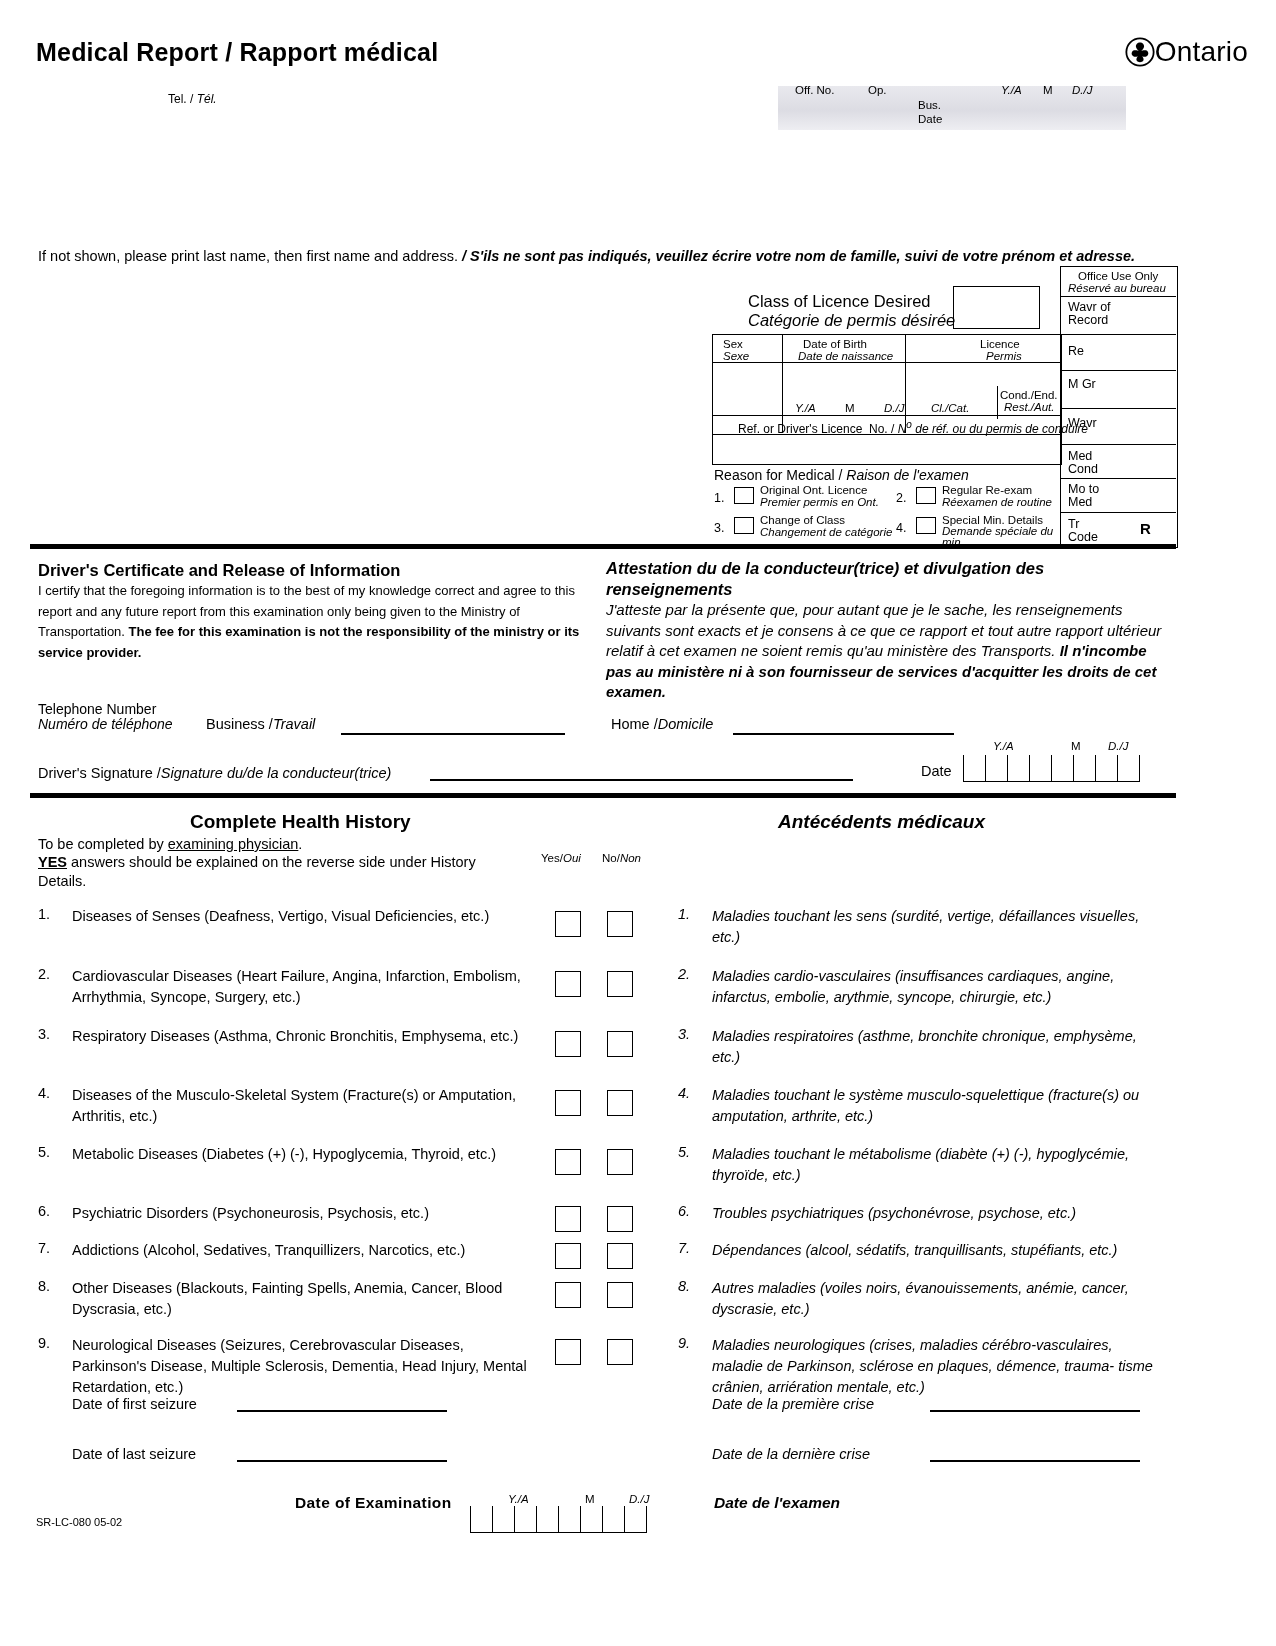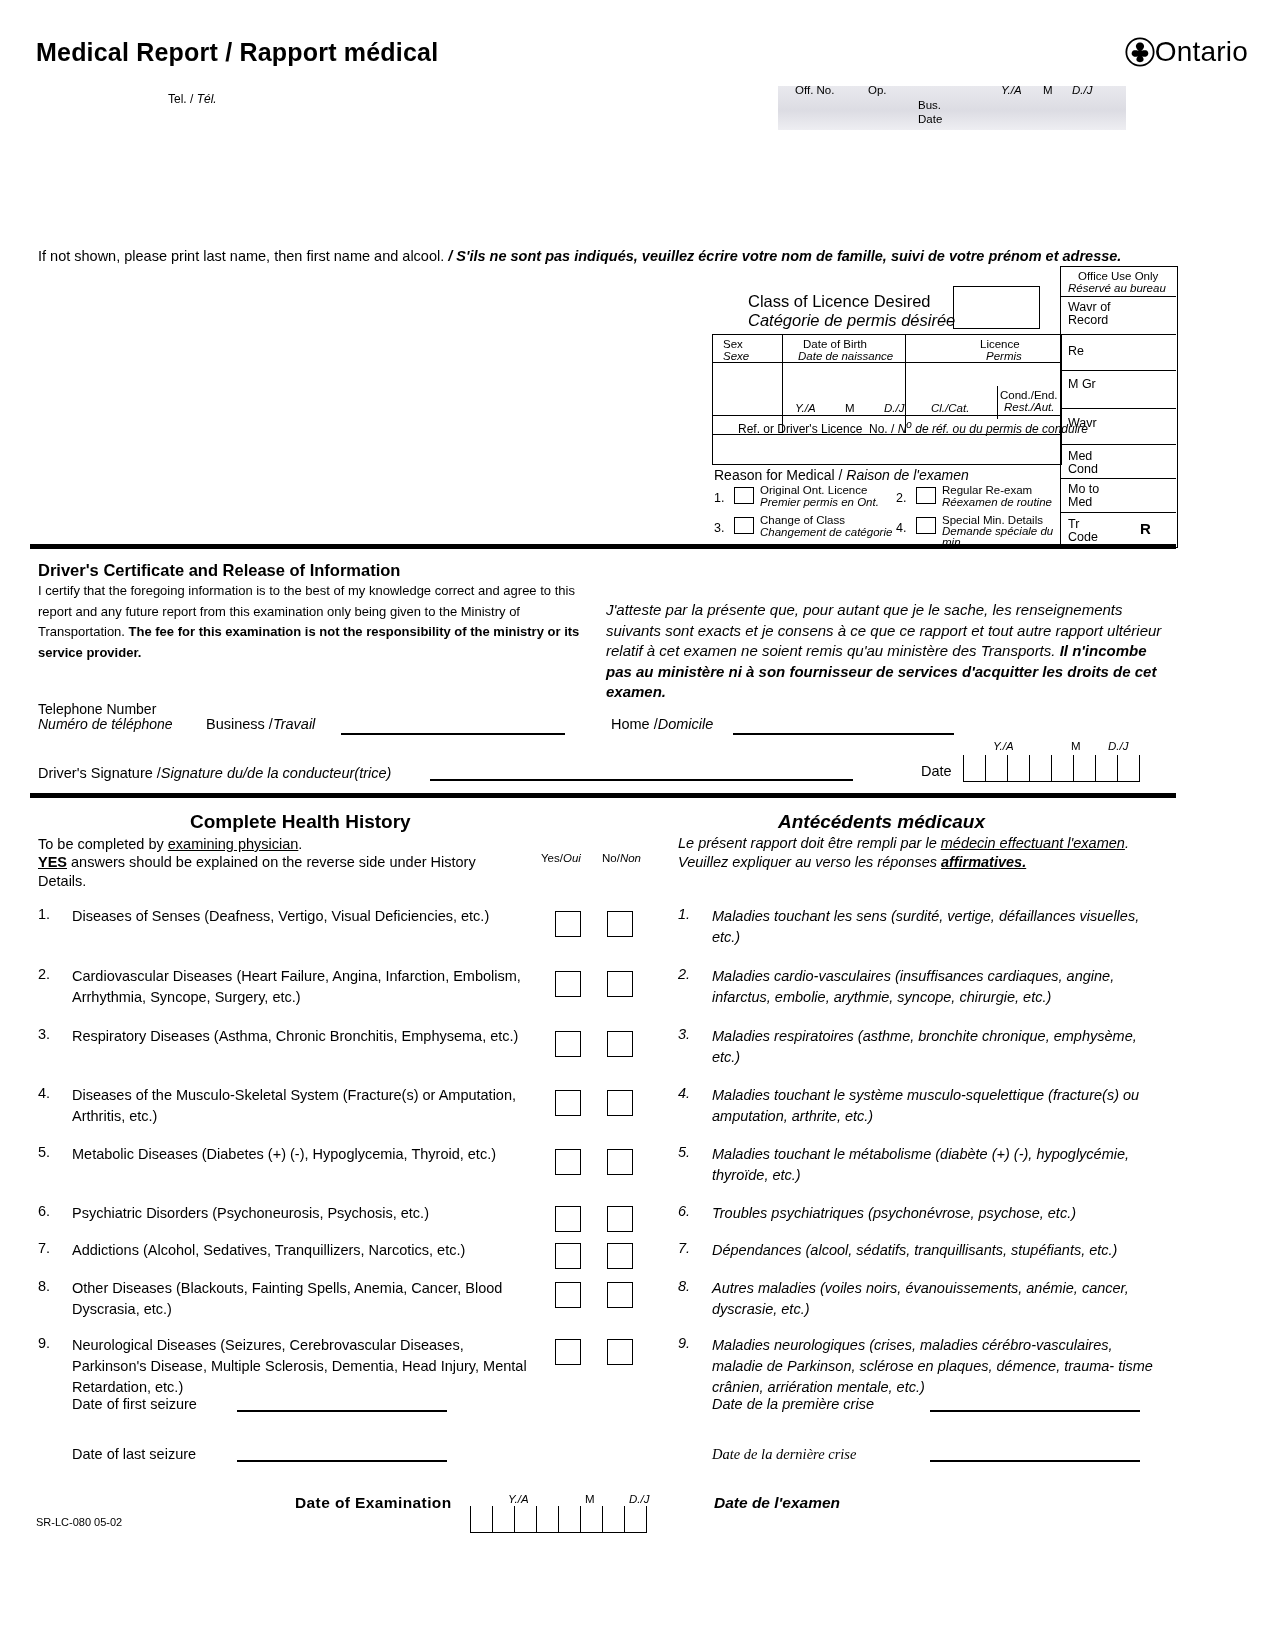--- a/index.html
+++ b/index.html
@@ -156,21 +156,21 @@
   <div class="abs" id="stamp-band"></div>
   <div class="abs" id="stamp-offno">Off. No.</div>
   <div class="abs" id="stamp-op">Op.</div>
   <div class="abs" id="stamp-bus">Bus.</div>
   <div class="abs" id="stamp-date">Date</div>
   <div class="abs it" id="stamp-ya">Y./A</div>
   <div class="abs" id="stamp-m">M</div>
   <div class="abs it" id="stamp-dj">D./J</div>
 
   <div class="abs" id="name-instr">
-    <span>If not shown, please print last name, then first name and alcool.</span>
+    <span>If not shown, please print last name, then first name and address.</span>
     <span class="fr">/ S'ils ne sont pas indiqués, veuillez écrire votre nom de famille, suivi de votre prénom et adresse.</span>
   </div>
 
   <div class="abs" id="class-en">Class of Licence Desired</div>
   <div class="abs" id="class-fr">Catégorie de permis désirée</div>
   <div class="abs" id="class-box"></div>
 
   <div class="abs" id="grid-outer"></div>
   <div class="vline" style="left:782px;top:334px;height:99px;"></div>
   <div class="vline" style="left:905px;top:334px;height:99px;"></div>
@@ -242,20 +242,21 @@
   <div class="ocell" style="top:483px;">Mo to<br>Med</div>
   <div class="ocell" style="top:518px;">Tr<br>Code</div>
   <div class="abs" id="tr-R">R</div>
 
   <div class="thickrule" style="top:544px;"></div>
 
   <div class="abs" id="dc-title">Driver's Certificate and Release of Information</div>
   <div class="abs" id="dc-body">
     <span>I certify that the foregoing information is to the best of my knowledge correct and agree to this report and any future report from this examination only being given to the Ministry of Transportation. </span><span class="bold">The fee for this examination is not the responsibility of the ministry or its service provider.</span>
   </div>
+  <div class="abs" id="fr-title">Attestation du de la conducteur(trice) et divulgation des renseignements</div>
   <div class="abs" id="fr-body">
     <span>J'atteste par la présente que, pour autant que je le sache, les renseignements suivants sont exacts et je consens à ce que ce rapport et tout  autre rapport ultérieur relatif à cet examen ne soient remis qu'au ministère des Transports. </span><span class="bold">Il n'incombe pas au ministère ni à son fournisseur de services d'acquitter les droits de cet examen.</span>
   </div>
 
   <div class="abs" id="tel-num-en">Telephone Number</div>
   <div class="abs" id="tel-num-fr">Numéro de téléphone</div>
   <div class="abs" id="bus-label">
     <span>Business /</span><span class="it">Travail</span>
   </div>
   <div class="abs" id="bus-line"></div>
@@ -286,24 +287,20 @@
   <div class="thickrule" style="top:793px;"></div>
 
   <div class="abs" id="hh-en-title">Complete Health History</div>
   <div class="abs" id="hh-fr-title">Antécédents médicaux</div>
 
   <div class="abs" id="hh-en-sub1">
     <span>To be completed by </span><span class="ul">examining physician</span><span>.</span>
   </div>
   <div class="abs" id="hh-en-sub2">
     <span class="bold ul">YES</span><span> answers should be explained on the reverse side under History Details.</span>
-  </div>
-  <div class="abs" id="hh-fr-sub">
-    <span>Le présent rapport doit être rempli par le </span><span class="ul">médecin effectuant l'examen</span><span>.</span><br>
-    <span>Veuillez expliquer au verso les réponses </span><span class="bold ul">affirmatives.</span>
   </div>
 
   <div class="abs" id="yesoui">
     <span>Yes/</span><span class="i it">Oui</span>
   </div>
   <div class="abs" id="nonon">
     <span>No/</span><span class="i it">Non</span>
   </div>
 
   <div class="qrow" style="top:906px;">
@@ -387,21 +384,21 @@
     <span class="qfrtx">Maladies neurologiques (crises, maladies cérébro-vasculaires, maladie de Parkinson, sclérose en plaques, démence, trauma- tisme crânien, arriération mentale, etc.)</span>
   </div>
 
   <div class="seizlab abs" style="left:72px;top:1396px;">Date of first seizure</div>
   <div class="seizline abs" style="left:237px;top:1410px;width:210px;"></div>
   <div class="seizlab abs it" style="left:712px;top:1396px;">Date de la première crise</div>
   <div class="seizline abs" style="left:930px;top:1410px;width:210px;"></div>
 
   <div class="seizlab abs" style="left:72px;top:1446px;">Date of last seizure</div>
   <div class="seizline abs" style="left:237px;top:1460px;width:210px;"></div>
-  <div class="seizlab abs it" style="left:712px;top:1446px;font-family:Liberation Serif, serif;">Date de la dernière crise</div>
+  <div class="seizlab abs it" style="left:712px;top:1446px;">Date de la dernière crise</div>
   <div class="seizline abs" style="left:930px;top:1460px;width:210px;"></div>
 
   <div class="abs" id="doe-ya">Y./A</div>
   <div class="abs" id="doe-m">M</div>
   <div class="abs" id="doe-dj">D./J</div>
   <div class="abs" id="doe-label">Date  of  Examination</div>
   <div class="datebox" style="left:470px;top:1506px;">
     <i></i>
       <i></i>
     <i></i>

